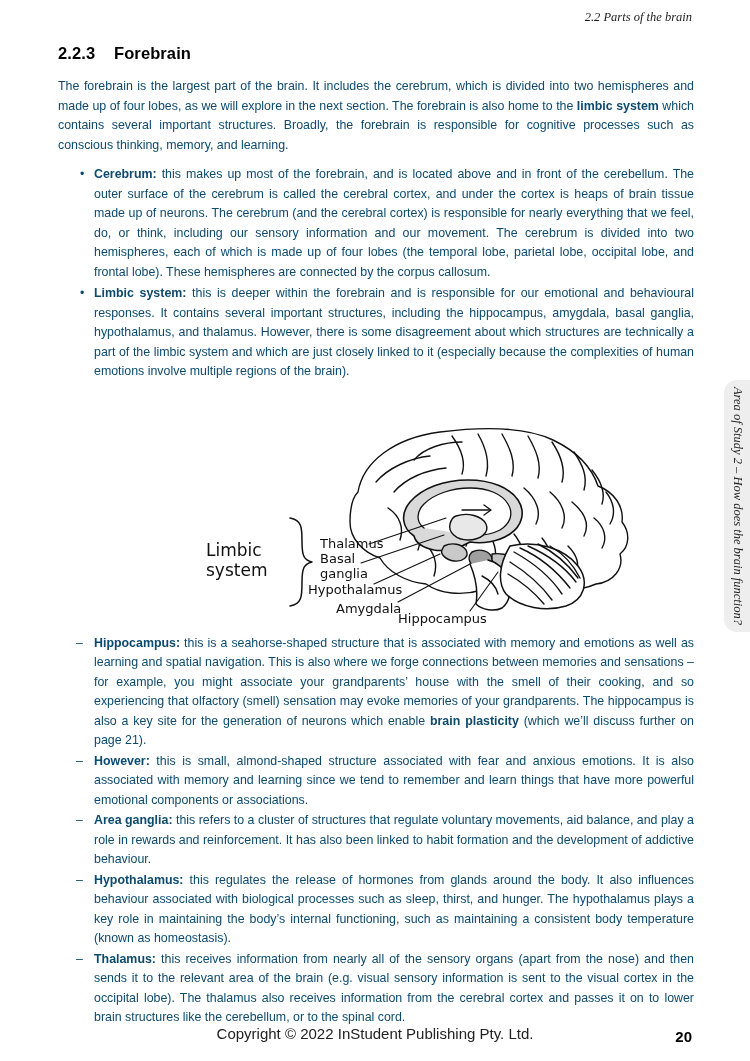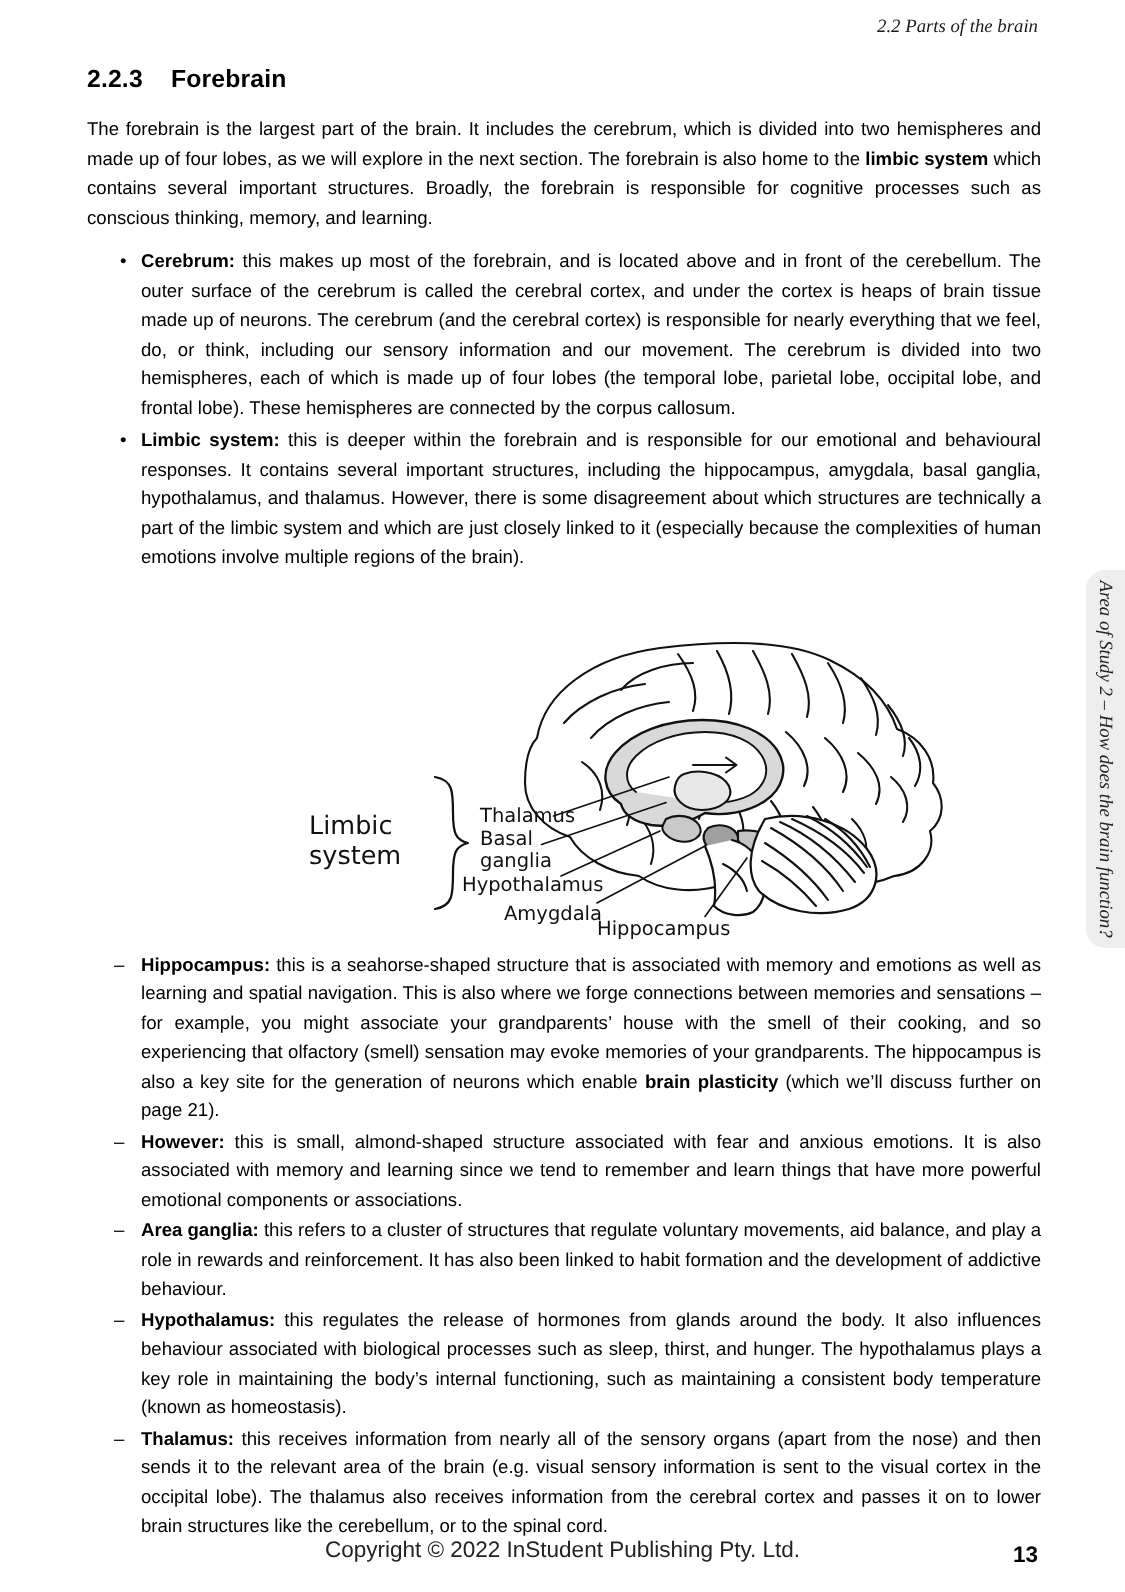--- a/index.html
+++ b/index.html
@@ -43,21 +43,21 @@
   h2.section-heading .num {
     display: inline-block;
     min-width: 56px;
   }
   p.body, li.body {
     font-family: "Liberation Sans", sans-serif;
     font-size: 12.4px;
     line-height: 19.5px;
     text-align: justify;
     margin: 0;
-    color: #000000;
+    color: #0c4a6e;
   }
   p.intro {
     margin-bottom: 10px;
   }
   b { font-weight: bold; }
 
   ul.level1 {
     list-style: none;
     margin: 0;
     padding: 0;
@@ -289,16 +289,16 @@
     </ul>
 
   </div>
 
   <div class="side-tab">
     <span>Area of Study 2 – How does the brain function?</span>
   </div>
 
   <footer class="page-footer">
     <div class="copyright">Copyright © 2022 InStudent Publishing Pty. Ltd.</div>
-    <div class="folio">13</div>
+    <div class="folio">20</div>
   </footer>
 
 </div>
 
 </body></html>

